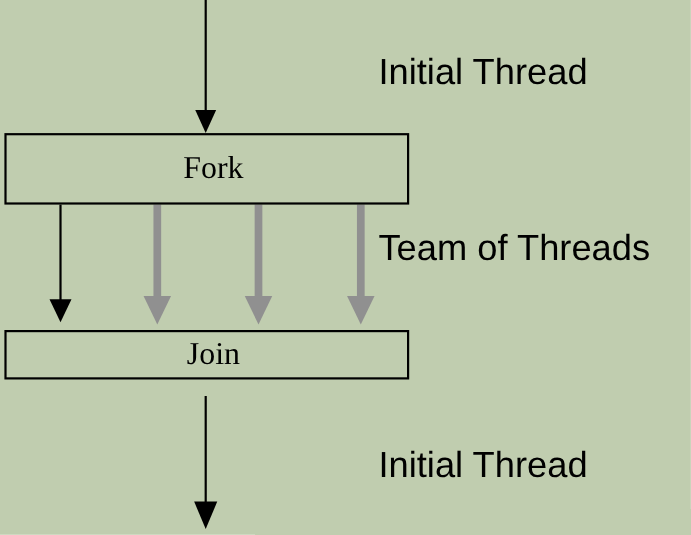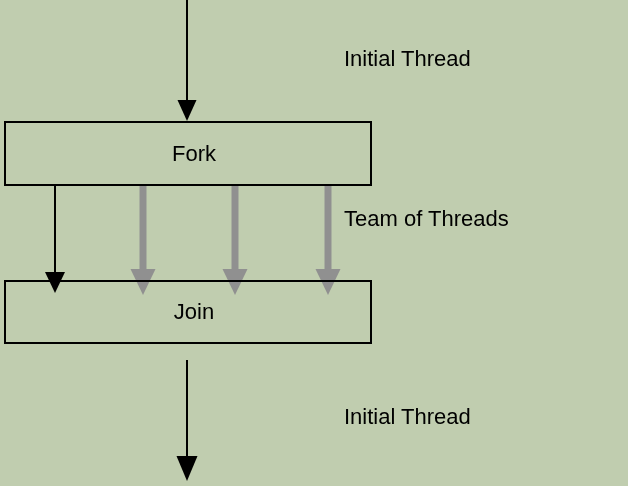--- a/index.html
+++ b/index.html
@@ -28,44 +28,44 @@
   .node-box {
     position: absolute;
     box-sizing: border-box;
     border: 2px solid #000000;
     background: transparent;
     display: flex;
     align-items: center;
     justify-content: center;
   }
   .node-label {
-    font-family: Liberation Sans, sans-serif;
-    font-size: 22px;
+    font-family: Liberation Serif, serif;
+    font-size: 29px;
     color: #000000;
     line-height: 1;
     letter-spacing: 0px;
     white-space: nowrap;
     margin-left: 12px;
   }
   #fork-box {
     left: 4px;
     top: 121px;
     width: 368px;
     height: 65px;
   }
   #join-box {
     left: 4px;
-    top: 280px;
+    top: 300px;
     width: 368px;
-    height: 64px;
+    height: 45px;
   }
   .annotation {
     position: absolute;
     font-family: "Liberation Sans", sans-serif;
-    font-size: 22px;
+    font-size: 33px;
     color: #000000;
     line-height: 1;
     white-space: nowrap;
   }
   #label-initial-thread-top {
     left: 344px;
     top: 48px;
   }
   #label-team-of-threads {
     left: 344px;

